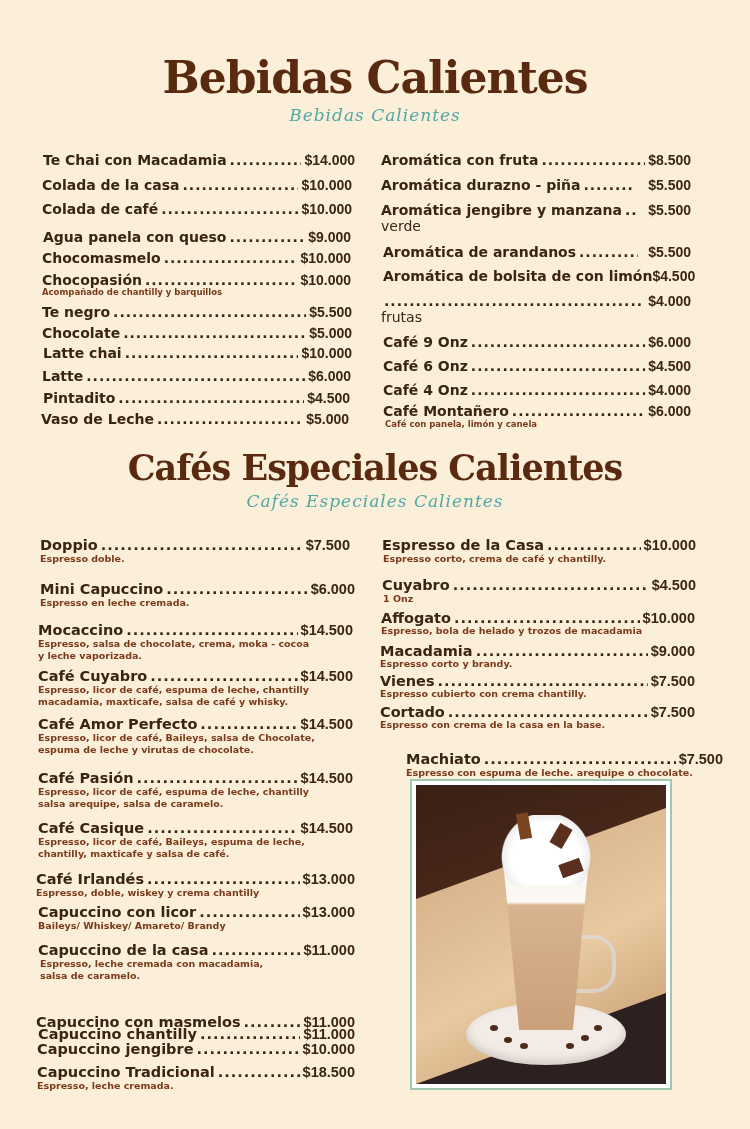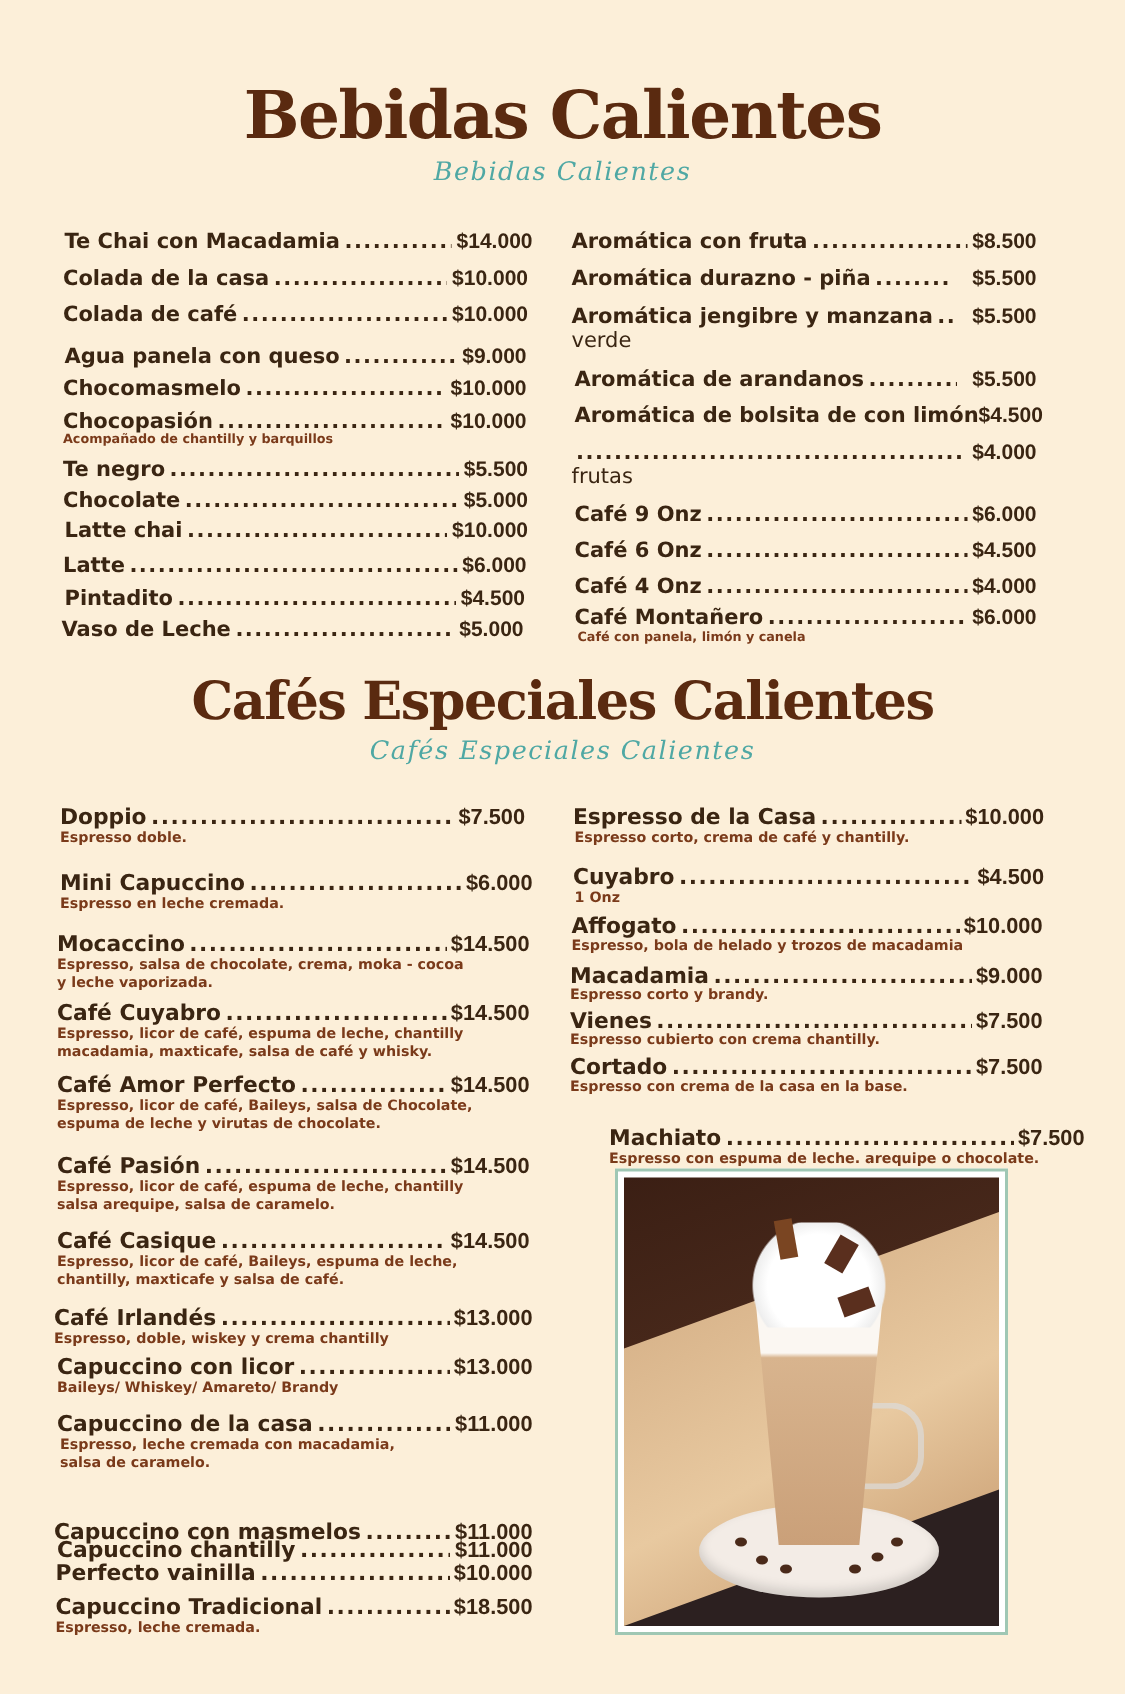--- a/index.html
+++ b/index.html
@@ -346,21 +346,21 @@
     </div>
   <div class="item" style="top:477px;width:319px;left:-4px;">
       <div class="row">
         <span class="name">Capuccino con masmelos</span>
         <span class="dots"></span>
         <span class="price">$11.000</span>
       </div>
     </div>
   <div class="item" style="top:504px;width:318px;left:-3px;">
       <div class="row">
-        <span class="name">Perfecto vainilla</span>
+        <span class="name">Capuccino jengibre</span>
         <span class="dots"></span>
         <span class="price">$10.000</span>
       </div>
     </div>
   <div class="item" style="top:527px;width:318px;left:-3px;">
       <div class="row">
         <span class="name">Capuccino Tradicional</span>
         <span class="dots"></span>
         <span class="price">$18.500</span>
       </div>

